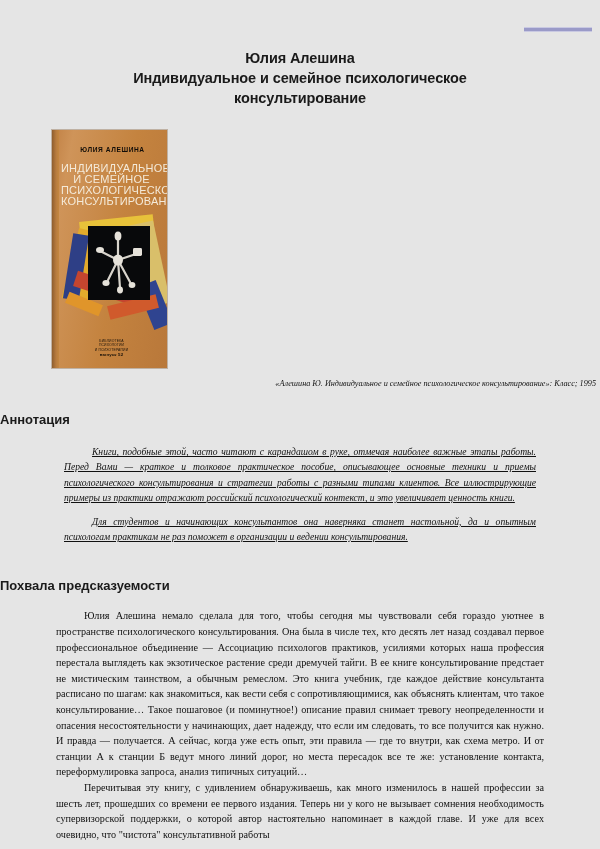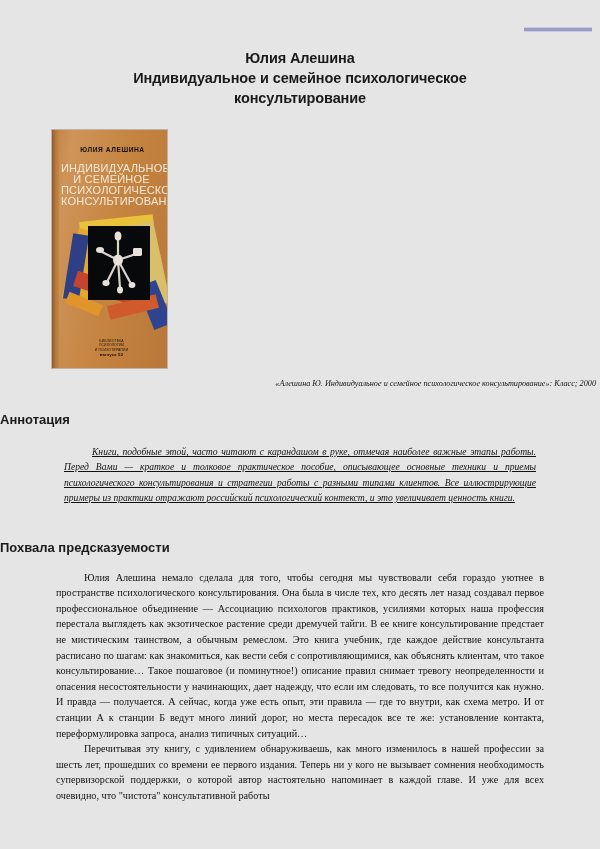--- a/index.html
+++ b/index.html
@@ -266,26 +266,27 @@
 
       <div class="footer">
         <span>БИБЛИОТЕКА</span>
         <span>ПСИХОЛОГИИ</span>
         <span>И ПСИХОТЕРАПИИ</span>
         <span class="big">выпуск 52</span>
       </div>
     </div>
   </div>
 
-  <div class="caption">«Алешина Ю. Индивидуальное и семейное психологическое консультирование»: Класс; 2000</div>
+  <div class="caption">«Алешина Ю. Индивидуальное и семейное психологическое консультирование»: Класс; 1995</div>
 
   <h2 class="section-heading">Аннотация</h2>
 
   <div class="annot">
     <p>Книги, подобные этой, часто читают с карандашом в руке, отмечая наиболее важные этапы работы. Перед Вами — краткое и толковое практическое пособие, описывающее основные техники и приемы психологического консультирования и стратегии работы с разными типами клиентов. Все иллюстрирующие примеры из практики отражают российский психологический контекст, и это увеличивает ценность книги.</p>
+    <p>Для студентов и начинающих консультантов она наверняка станет настольной, да и опытным психологам практикам не раз поможет в организации и ведении консультирования.</p>
   </div>
 
   <h2 class="section-heading second">Похвала предсказуемости</h2>
 
   <div class="body-text">
     <p>Юлия Алешина немало сделала для того, чтобы сегодня мы чувствовали себя гораздо уютнее в пространстве психологического консультирования. Она была в числе тех, кто десять лет назад создавал первое профессиональное объединение — Ассоциацию психологов практиков, усилиями которых наша профессия перестала выглядеть как экзотическое растение среди дремучей тайги. В ее книге консультирование предстает не мистическим таинством, а обычным ремеслом. Это книга учебник, где каждое действие консультанта расписано по шагам: как знакомиться, как вести себя с сопротивляющимися, как объяснять клиентам, что такое консультирование… Такое пошаговое (и поминутное!) описание правил снимает тревогу неопределенности и опасения несостоятельности у начинающих, дает надежду, что если им следовать, то все получится как нужно. И правда — получается. А сейчас, когда уже есть опыт, эти правила — где то внутри, как схема метро. И от станции А к станции Б ведут много линий дорог, но места пересадок все те же: установление контакта, переформулировка запроса, анализ типичных ситуаций…</p>
     <p>Перечитывая эту книгу, с удивлением обнаруживаешь, как много изменилось в нашей профессии за шесть лет, прошедших со времени ее первого издания. Теперь ни у кого не вызывает сомнения необходимость супервизорской поддержки, о которой автор настоятельно напоминает в каждой главе. И уже для всех очевидно, что "чистота" консультативной работы</p>
   </div>
 
 </div>

